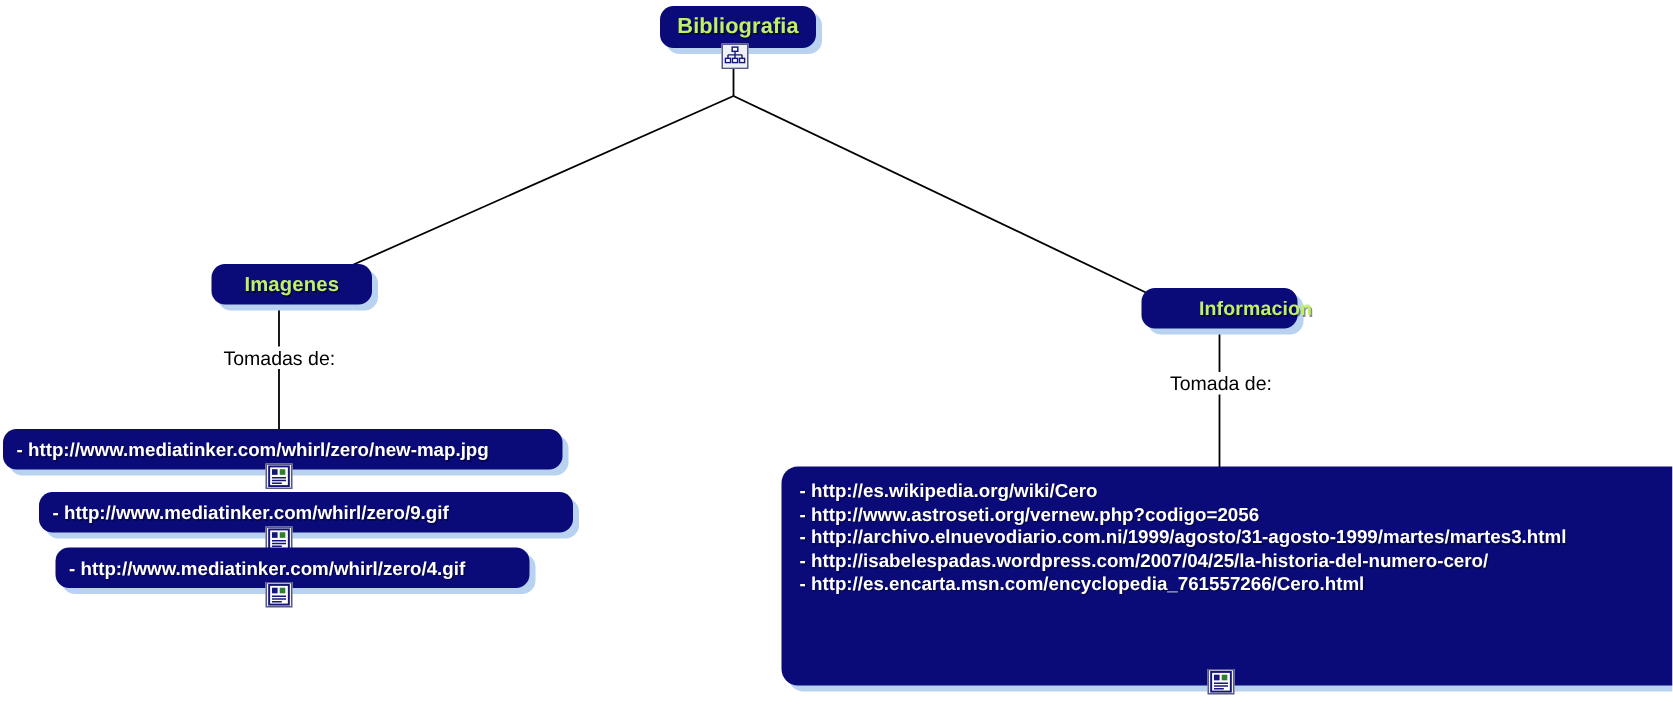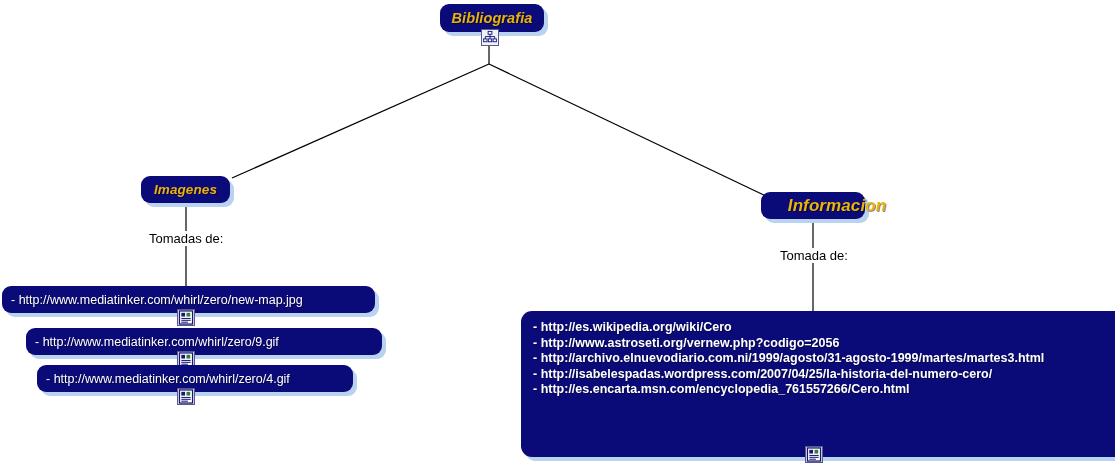--- a/index.html
+++ b/index.html
@@ -29,52 +29,51 @@
     position: absolute;
     background: #0a0a78;
     border-radius: 9px;
     box-shadow: 4px 4px 0 0 #b8d2f0;
     box-sizing: border-box;
     display: flex;
     align-items: center;
     justify-content: center;
   }
   .node-label {
-    color: #eab308;
+    color: #bef264;
     font-weight: bold;
     white-space: nowrap;
     letter-spacing: 0.1px;
     text-shadow: 1px 1px 0 rgba(0,0,0,0.45);
-    font-style: italic;
   }
 
   
   #node-root { left: 440px; top: 4px; width: 104px; height: 28px; }
   #node-root .node-label { font-size: 14.5px; }
 
-  #node-imagenes { left: 141px; top: 176px; width: 89px; height: 27px; }
+  #node-imagenes { left: 141px; top: 176px; width: 107px; height: 27px; }
   #node-imagenes .node-label { font-size: 13.5px; }
 
   #node-informacion { left: 761px; top: 192px; width: 104px; height: 27px; }
-  #node-informacion .node-label { font-size: 17px; margin-left: 48px; }
+  #node-informacion .node-label { font-size: 13px; margin-left: 48px; }
 
   
   .url-box {
     position: absolute;
     background: #0a0a78;
     border-radius: 9px;
     box-shadow: 4px 4px 0 0 #b8d2f0;
     box-sizing: border-box;
     display: flex;
     align-items: center;
     padding-left: 9px;
   }
   .url-text {
     color: #ffffff;
-    font-weight: normal;
+    font-weight: bold;
     font-size: 12.5px;
     white-space: nowrap;
     text-shadow: 1px 1px 0 rgba(0,0,0,0.4);
   }
   #url-box-0 { left: 2px;  top: 286px; width: 373px; height: 27px; }
   #url-box-1 { left: 26px; top: 328px; width: 356px; height: 27px; }
   #url-box-2 { left: 26px; top: 365px; width: 316px; height: 27px; margin-left: 11px; }
 
   
   #info-box {

